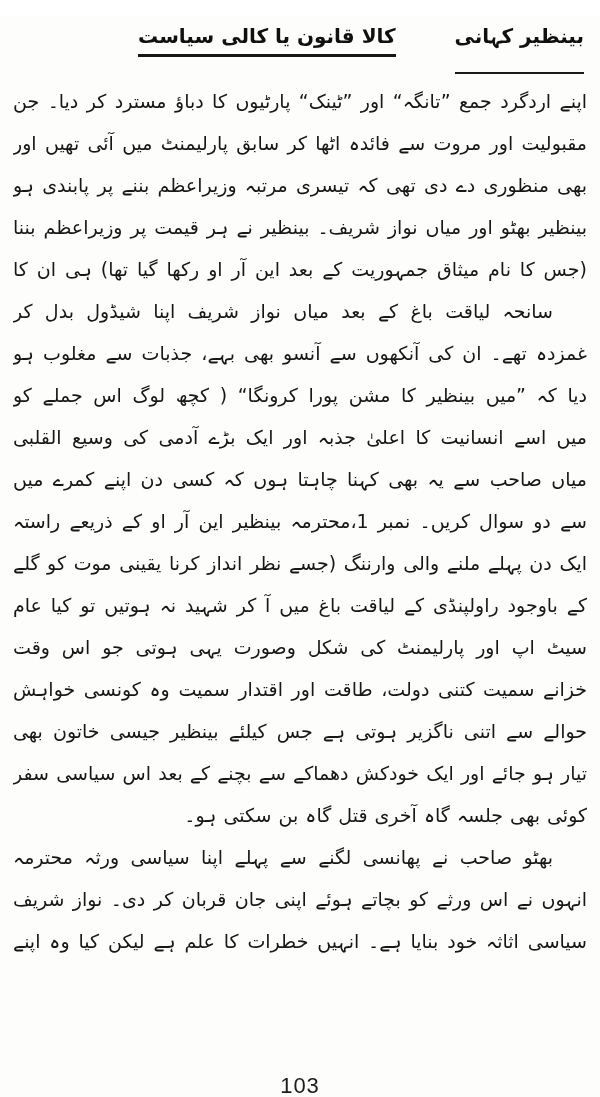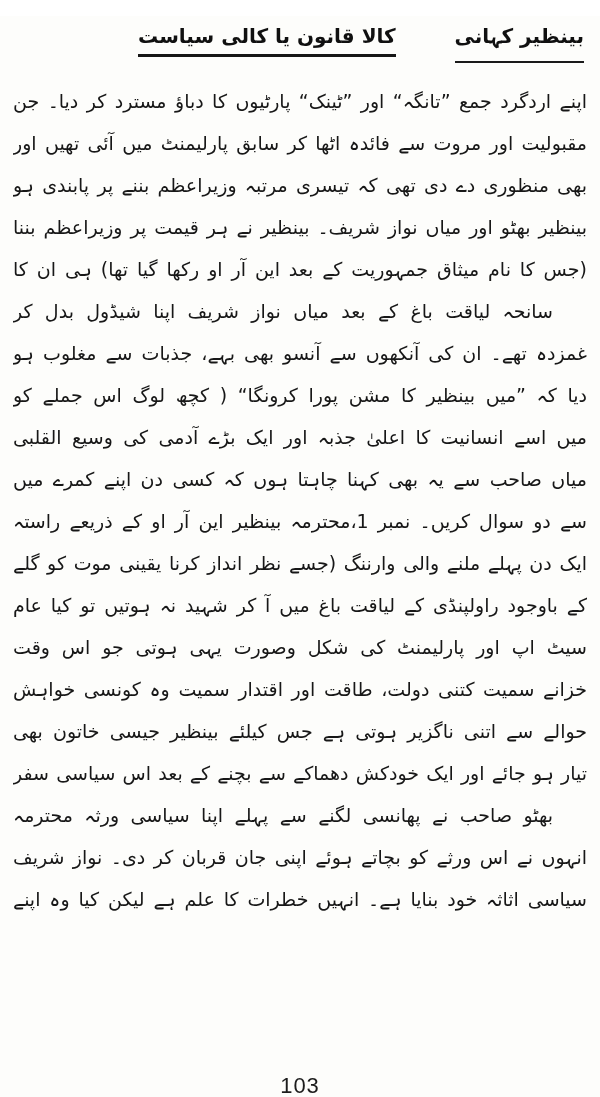--- a/index.html
+++ b/index.html
@@ -16,21 +16,21 @@
   }
   
   .header { position: relative; height: 58px; }
   .book-title {
     position: absolute;
     top: 8px; right: 16px;
     direction: rtl;
     font-size: 20px;
     font-weight: bold;
     color: #101010;
-    padding-bottom: 13px;
+    padding-bottom: 24px;
     border-bottom: 2px solid #1a1a1a;
   }
   .chapter-title {
     position: absolute;
     top: 8px; left: 138px;
     direction: rtl;
     font-size: 20px;
     font-weight: bold;
     color: #101010;
     padding-bottom: 6px;
@@ -89,20 +89,21 @@
     <div class="line">دیا کہ ”میں بینظیر کا مشن پورا کرونگا“ ( کچھ لوگ اس جملے کو طعنہ بنا کر پیش کرتے ہیں لیکن</div>
     <div class="line">میں اسے انسانیت کا اعلیٰ جذبہ اور ایک بڑے آدمی کی وسیع القلبی سمجھتا ہوں) یہاں پر میں</div>
     <div class="line">میاں صاحب سے یہ بھی کہنا چاہتا ہوں کہ کسی دن اپنے کمرے میں اکیلے بیٹھ کر اپنے آپ</div>
     <div class="line">سے دو سوال کریں۔ نمبر 1،محترمہ بینظیر این آر او کے ذریعے راستہ نکال کر واپس نہ آتیں اور</div>
     <div class="line">ایک دن پہلے ملنے والی وارننگ (جسے نظر انداز کرنا یقینی موت کو گلے لگانے کے مترادف تھا)</div>
     <div class="line">کے باوجود راولپنڈی کے لیاقت باغ میں آ کر شہید نہ ہوتیں تو کیا عام انتخابات کے بعد سیاسی</div>
     <div class="line">سیٹ اپ اور پارلیمنٹ کی شکل وصورت یہی ہوتی جو اس وقت موجود ہے۔ نمبر 2 قارون کے</div>
     <div class="line">خزانے سمیت کتنی دولت، طاقت اور اقتدار سمیت وہ کونسی خواہش اتنی بڑی اور تکمیل کے</div>
     <div class="line">حوالے سے اتنی ناگزیر ہوتی ہے جس کیلئے بینظیر جیسی خاتون بھی اپنی زندگی داؤ پر لگانے کیلئے</div>
     <div class="line">تیار ہو جائے اور ایک خودکش دھماکے سے بچنے کے بعد اس سیاسی سفر پر نکل پڑے جس میں</div>
+    <div class="line end">کوئی بھی جلسہ گاہ آخری قتل گاہ بن سکتی ہو۔</div>
     <div class="line indent">بھٹو صاحب نے پھانسی لگنے سے پہلے اپنا سیاسی ورثہ محترمہ بینظیر کے سپرد کیا تھا۔</div>
     <div class="line">انہوں نے اس ورثے کو بچاتے ہوئے اپنی جان قربان کر دی۔ نواز شریف صاحب نے اپنا</div>
     <div class="line">سیاسی اثاثہ خود بنایا ہے۔ انہیں خطرات کا علم ہے لیکن کیا وہ اپنے سیاسی اثاثے کو ان خطرات پر</div>
   </div>
 
   <div class="footer">
     <span class="page-number">103</span>
   </div>
 
 </div>

